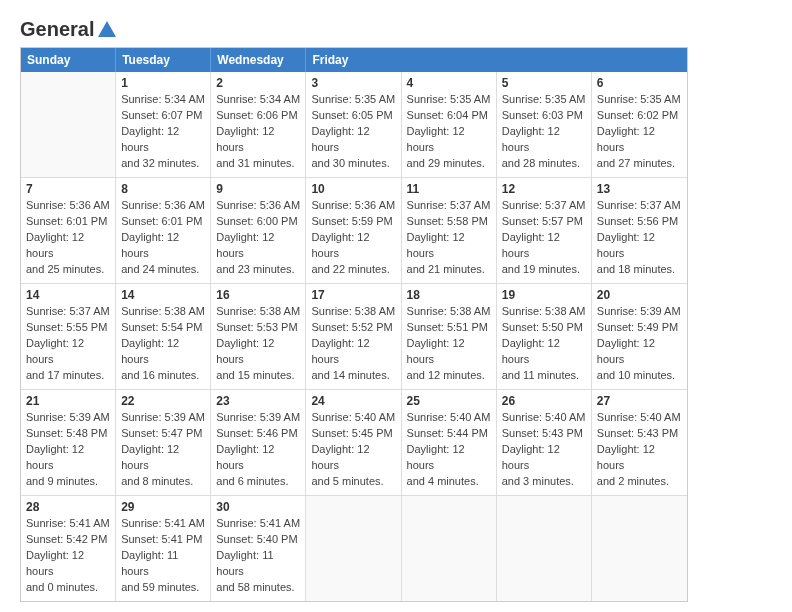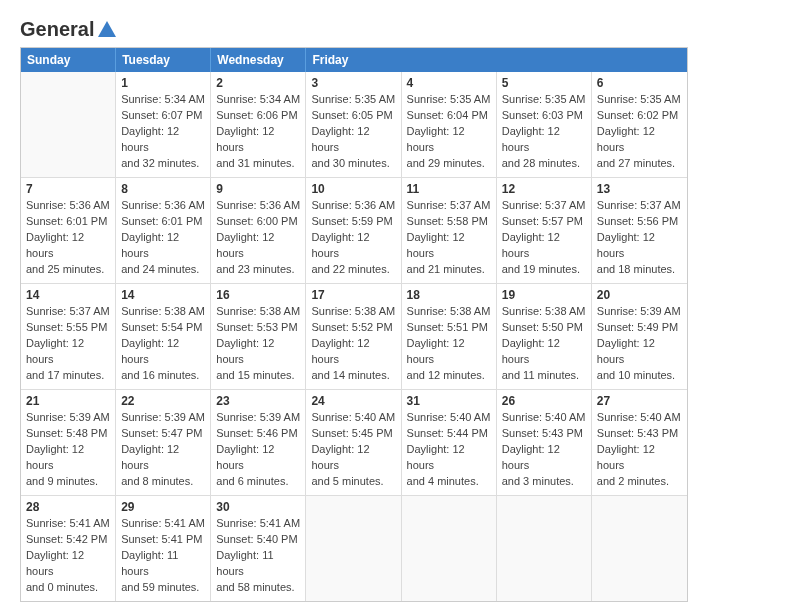--- a/index.html
+++ b/index.html
@@ -291,21 +291,21 @@
 and 6 minutes.</div>
           </div>
           <div class="cal-cell">
             <div class="day-num">24</div>
             <div class="cell-info" style="white-space: pre-line;">Sunrise: 5:40 AM
 Sunset: 5:45 PM
 Daylight: 12 hours
 and 5 minutes.</div>
           </div>
           <div class="cal-cell">
-            <div class="day-num">31</div>
+            <div class="day-num">25</div>
             <div class="cell-info" style="white-space: pre-line;">Sunrise: 5:40 AM
 Sunset: 5:44 PM
 Daylight: 12 hours
 and 4 minutes.</div>
           </div>
           <div class="cal-cell">
             <div class="day-num">26</div>
             <div class="cell-info" style="white-space: pre-line;">Sunrise: 5:40 AM
 Sunset: 5:43 PM
 Daylight: 12 hours

